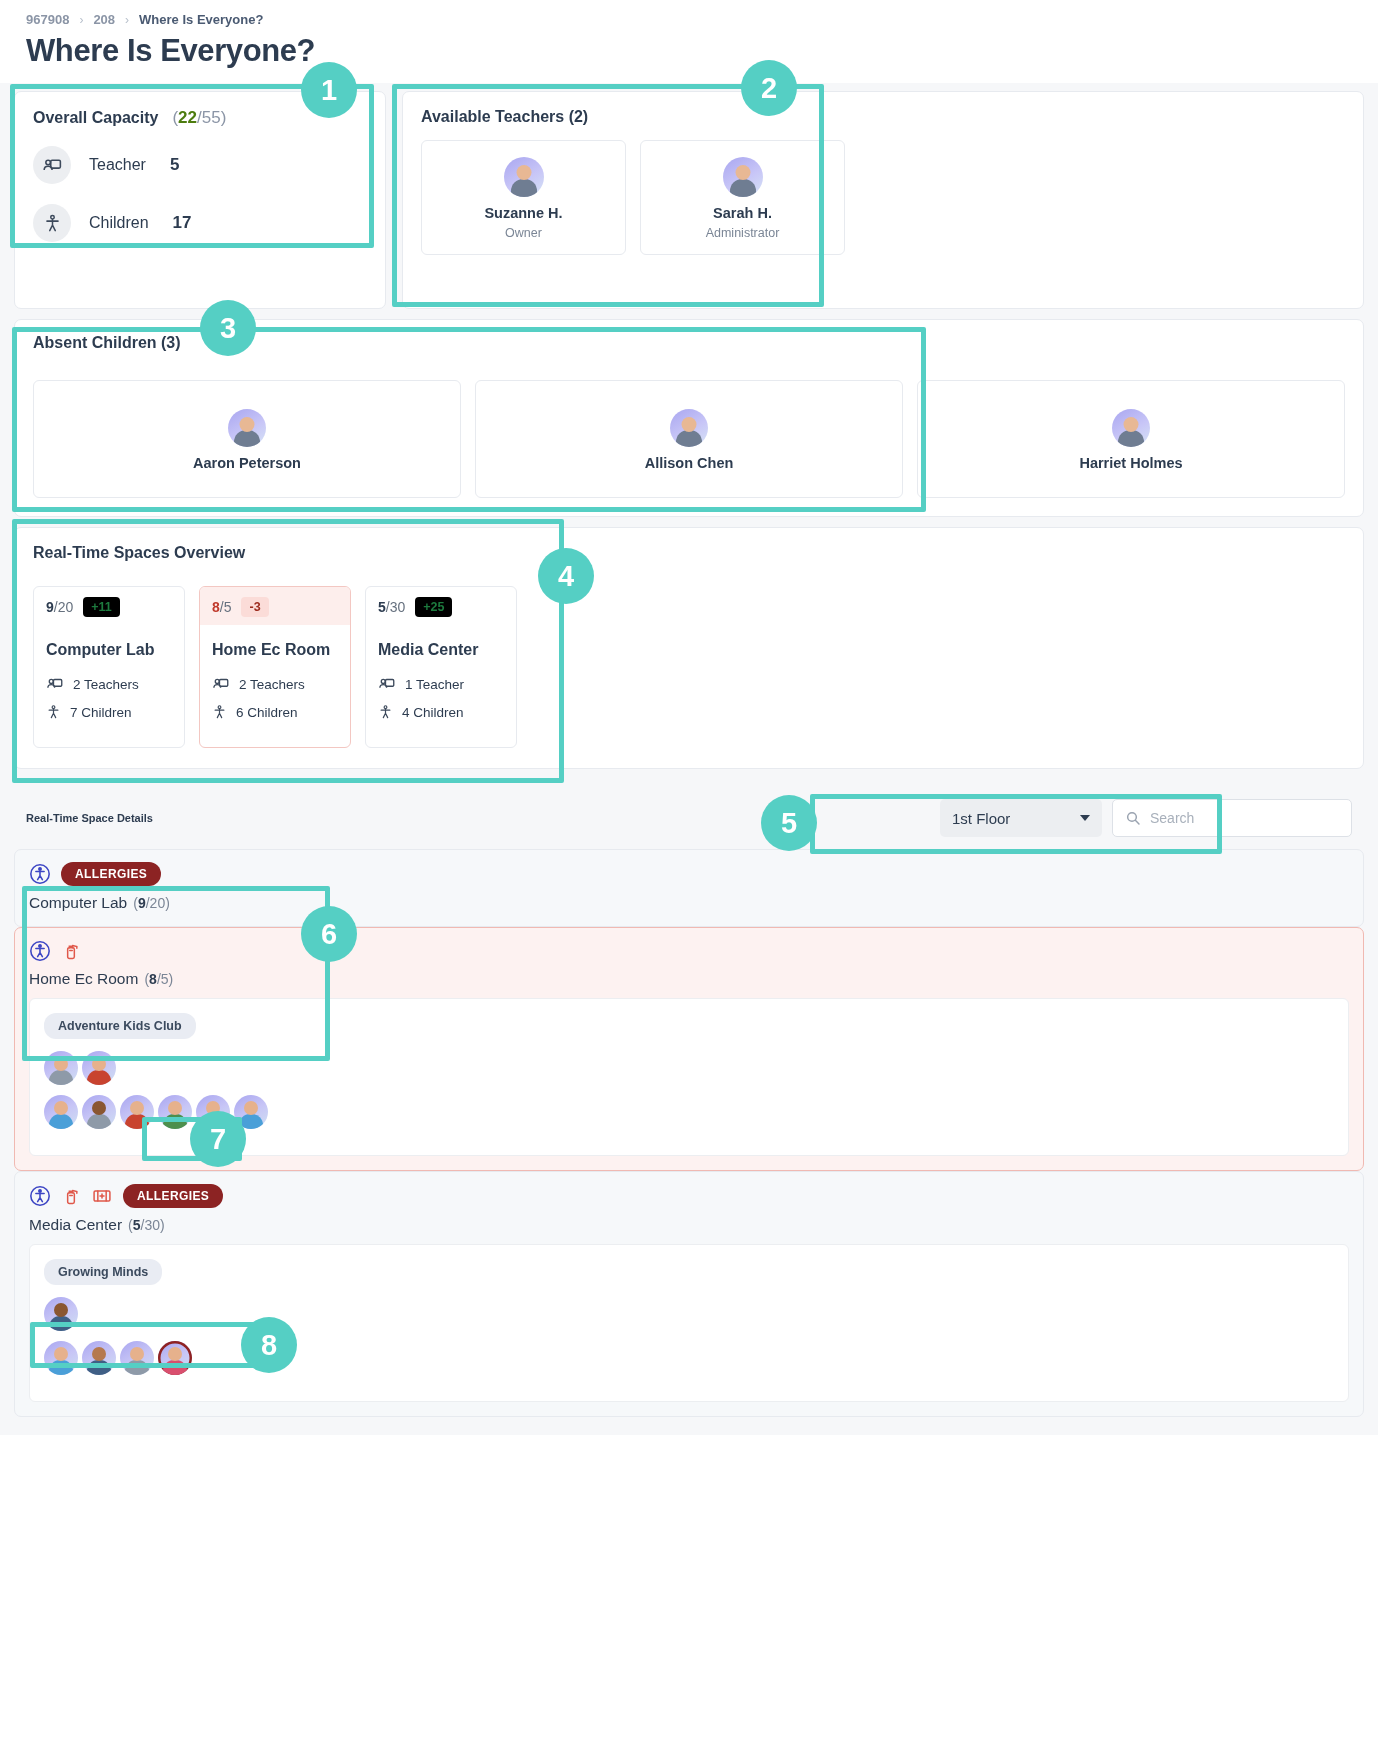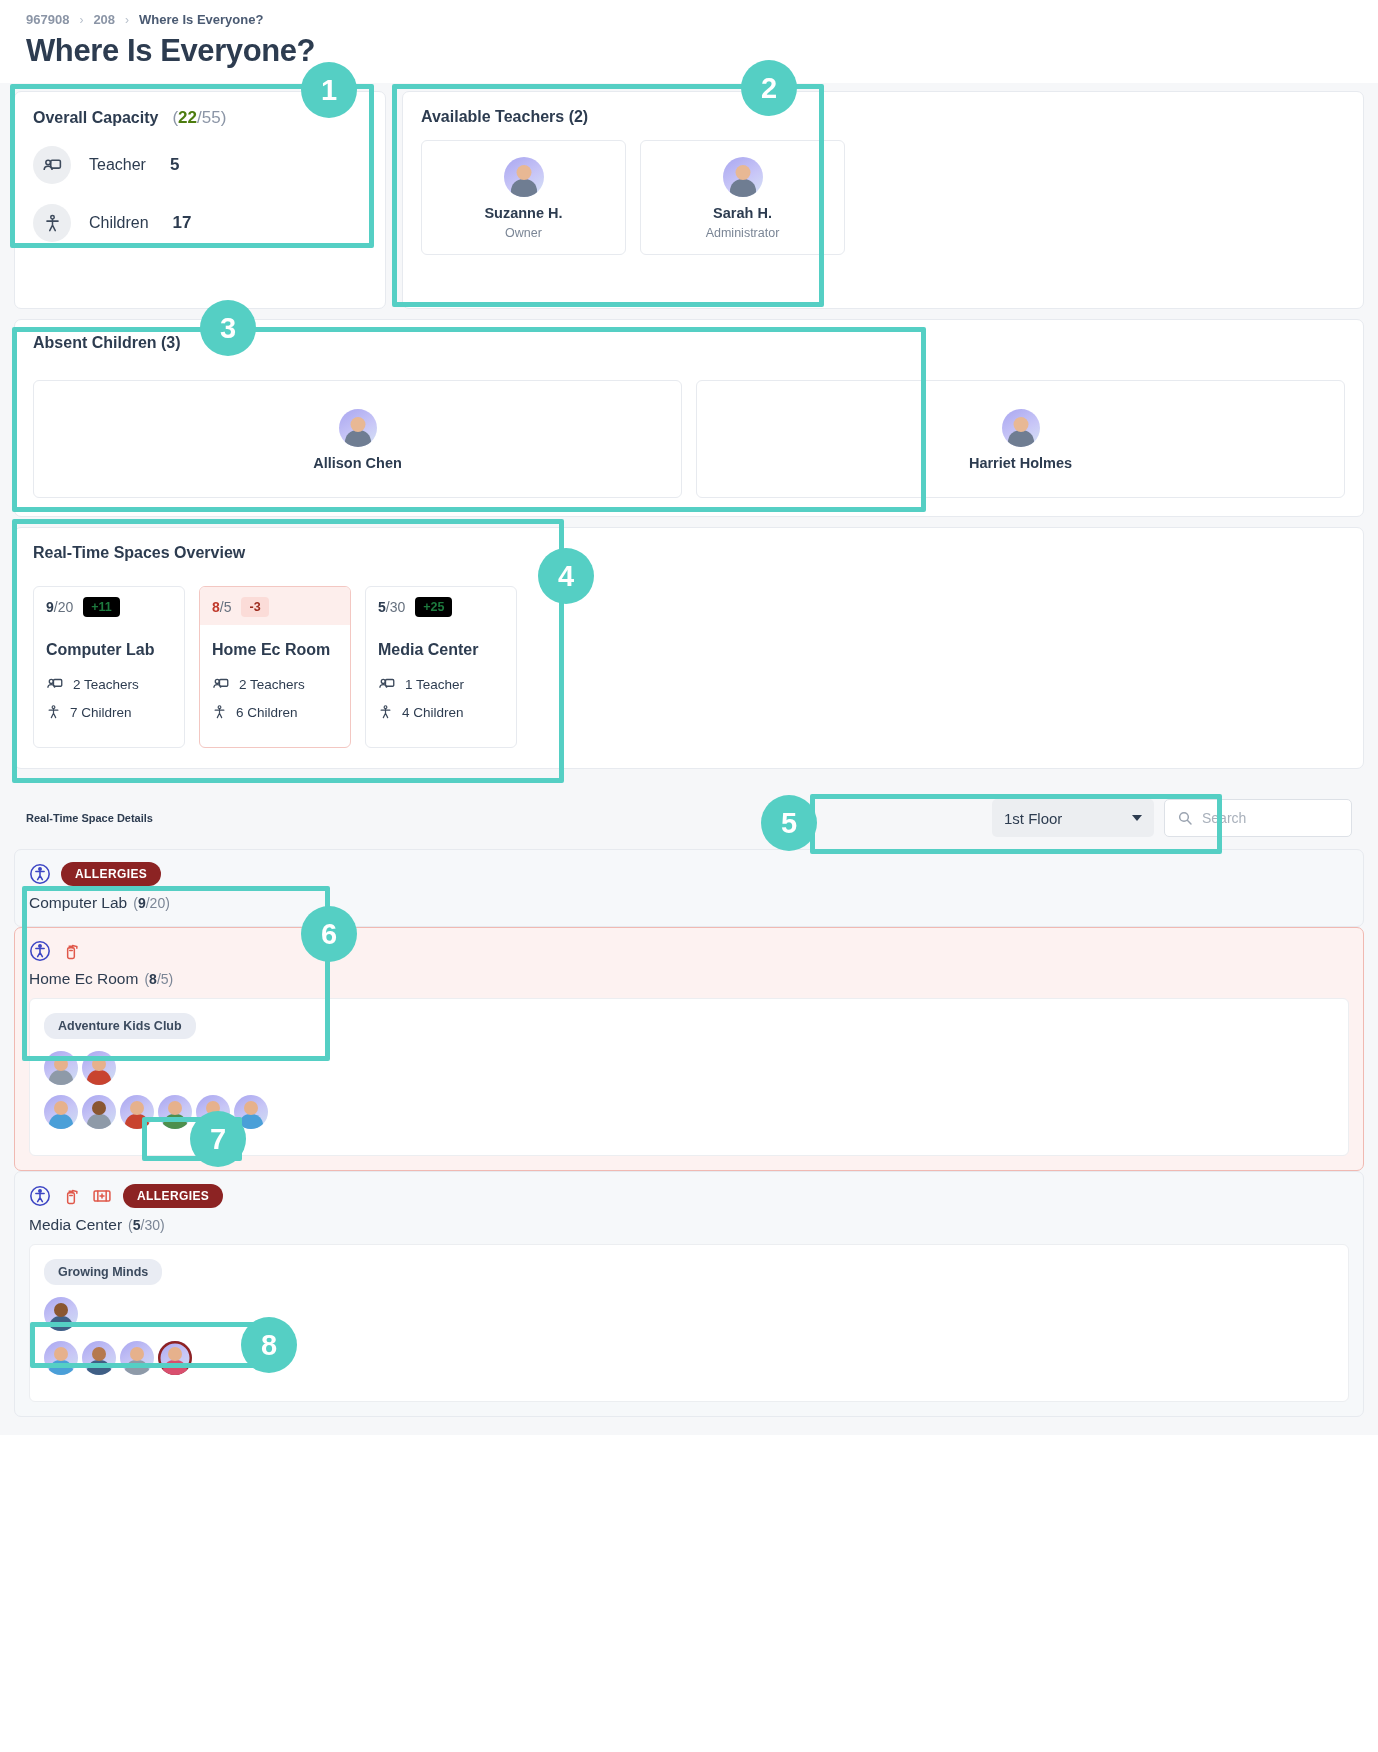--- a/index.html
+++ b/index.html
@@ -116,21 +116,21 @@
   }
   .details-title { font-size:11px; font-weight:700; color:#2d3c50; }
   .controls { display:flex; align-items:center; gap:10px; }
   .select {
     width:162px; height:38px; background:#eceef1; border:none; border-radius:5px;
     display:flex; align-items:center; justify-content:space-between;
     padding: 0 12px; font-size:15px; color:#2d3c50; cursor:pointer;
   }
   .caret { width:0;height:0;border-left:5px solid transparent;border-right:5px solid transparent;border-top:6px solid #2d3c50; }
   .search {
-    width:188px; height:38px; background:#fff; border:1px solid #dde1e7; border-radius:5px;
+    width:240px; height:38px; background:#fff; border:1px solid #dde1e7; border-radius:5px;
     display:flex; align-items:center; gap:9px; padding: 0 12px; cursor:text;
   }
   .search input {
     border:none; outline:none; font-size:14px; color:#2d3c50; width:100%;
     font-family:"Liberation Sans", sans-serif; background:transparent;
   }
   .search input::placeholder { color:#a8b0bb; }
 
   
   .room {
@@ -245,20 +245,24 @@
           </div>
         </div>
       </div>
     </div>
   </div>
 
   <div class="absent-wrap">
     <div class="card absent-card">
       <div class="card-title">Absent Children (3)</div>
       <div class="absent-grid">
+        <div class="absent-item">
+          <div class="avatar"></div>
+          <div class="person-name">Aaron Peterson</div>
+        </div>
         <div class="absent-item">
           <div class="avatar"></div>
           <div class="person-name">Allison Chen</div>
         </div>
         <div class="absent-item">
           <div class="avatar"></div>
           <div class="person-name">Harriet Holmes</div>
         </div>
       </div>
     </div>

